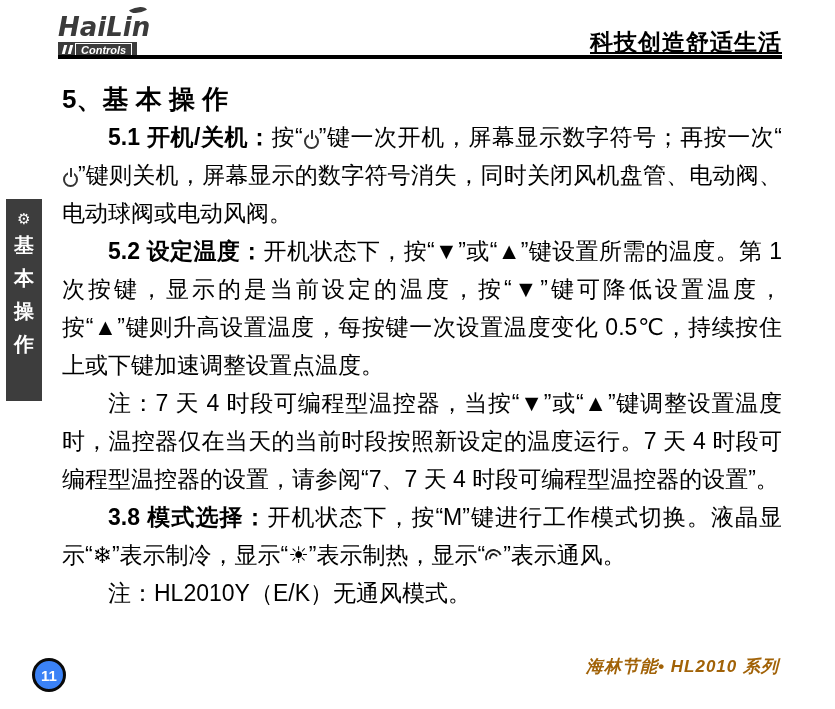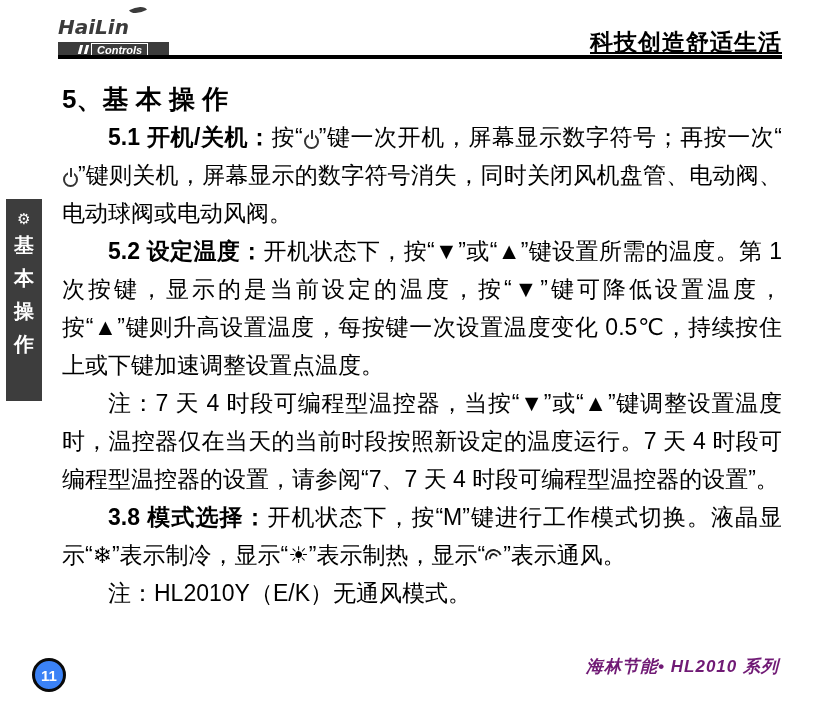--- a/index.html
+++ b/index.html
@@ -6,29 +6,29 @@
   body{
     width:835px;height:709px;background:#ffffff;position:relative;overflow:hidden;
     font-family:"Liberation Sans","DejaVu Sans",sans-serif;color:#111;
   }
   .page{position:absolute;inset:0;}
 
   
   .logo{position:absolute;left:58px;top:14px;width:120px;}
   .logo-word{
     font-family:"DejaVu Sans",sans-serif;font-weight:bold;font-style:italic;
-    font-size:20px;color:#3b3b3b;letter-spacing:0px;line-height:26px;position:relative;
+    font-size:26px;color:#3b3b3b;letter-spacing:0px;line-height:26px;position:relative;
   }
   .leaf{
     position:absolute;left:72px;top:-8px;width:16px;height:8px;background:#3b3b3b;
     border-radius:0 100% 0 100%;transform:rotate(-28deg);
   }
   .controls-box{
     margin-top:1px;background:#3c3c3c;color:#fff;display:inline-flex;align-items:center;
-    gap:3px;padding:1px 21px;font-size:11px;font-weight:bold;font-style:italic;
+    gap:3px;padding:1px 5px;font-size:11px;font-weight:bold;font-style:italic;
   }
   .cbar{display:inline-block;width:3px;height:9px;background:#fff;transform:skewX(-15deg);}
   .controls-inner{border:1px solid #fff;padding:0 5px;line-height:12px;}
   .slogan{
     position:absolute;right:53px;top:27px;font-size:23px;font-weight:bold;color:#000;
     letter-spacing:1px;
     text-decoration:underline;
   }
   .head-rule{position:absolute;left:58px;top:55px;width:724px;height:4px;background:#000;}
 
@@ -79,21 +79,21 @@
   .tab-chars span{color:#fff;font-size:20px;font-weight:bold;line-height:33px;}
 
   
   .page-circle{
     position:absolute;left:32px;top:658px;width:28px;height:28px;border-radius:50%;
     background:#3b82f6;border:3px solid #0a0a0a;color:#fff;font-size:15px;font-weight:bold;
     display:flex;align-items:center;justify-content:center;
   }
   .footer-series{
     position:absolute;right:56px;top:655px;font-size:17px;font-style:italic;font-weight:bold;
-    color:#701a75;letter-spacing:1px;
+    color:#a16207;letter-spacing:1px;
   }
 </style>
 </head>
 <body>
 
 <div class="page">
 
   <div class="logo">
     <div class="logo-word">HaiLin</div>
     <span class="leaf"></span>

